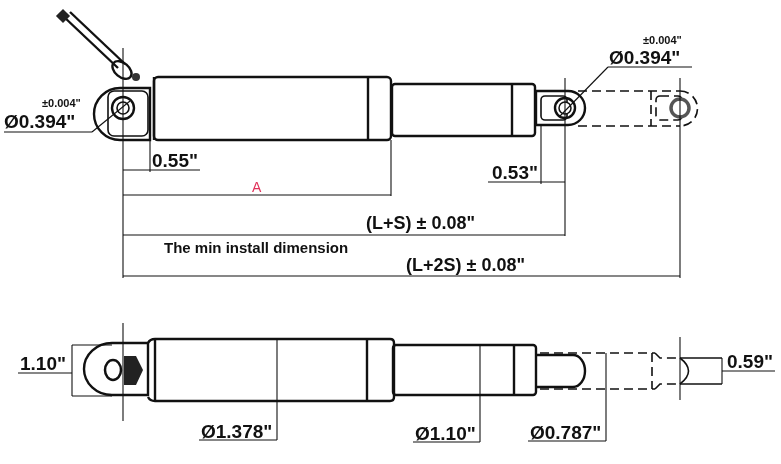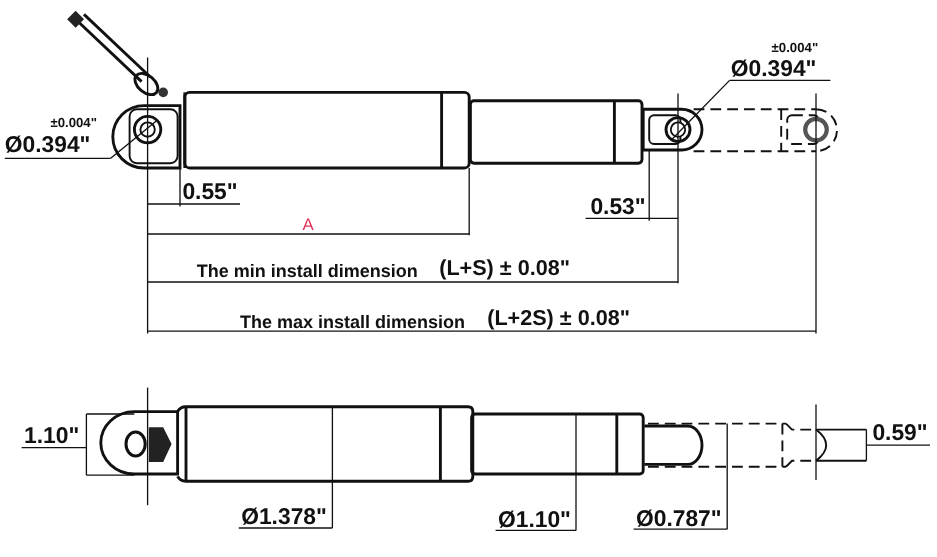--- a/index.html
+++ b/index.html
@@ -5,21 +5,21 @@
     html, body { margin: 0; padding: 0; background: #ffffff; }
     #canvas { position: relative; width: 781px; height: 464px; background: #ffffff; overflow: hidden; }
     svg { position: absolute; left: 0; top: 0; }
     .ln { stroke: #111; fill: none; }
     .thick { stroke-width: 2.4; }
     .med { stroke-width: 1.6; }
     .thin { stroke-width: 1.1; }
     .dash { stroke-dasharray: 9 5; }
     .lbl { position: absolute; font-family: "Liberation Sans", sans-serif; font-weight: bold; color: #111; white-space: nowrap; line-height: 1; }
     .big { font-size: 19px; }
-    .mid { font-size: 15px; }
+    .mid { font-size: 15px; margin-top: 21px; }
     .small { font-size: 11px; }
     .red { color: #e0325a; font-weight: normal; font-size: 14px; }
   </style>
 </head>
 <body>
 
 <div id="canvas">
   <svg width="781" height="464" viewBox="0 0 781 464">
 
     <g>
@@ -112,21 +112,20 @@
 
   <div class="lbl small" style="left:42px;top:98px;">±0.004"</div>
   <div class="lbl big" style="left:4px;top:112px;">Ø0.394"</div>
   <div class="lbl small" style="left:643px;top:35px;">±0.004"</div>
   <div class="lbl big" style="left:609px;top:48px;">Ø0.394"</div>
   <div class="lbl big" style="left:152px;top:151px;">0.55"</div>
   <div class="lbl big" style="left:492px;top:163px;">0.53"</div>
   <div class="lbl red" style="left:252px;top:180px;">A</div>
   <div class="lbl mid" style="left:164px;top:219px;">The min install dimension</div>
   <div class="lbl" style="left:366px;top:214px;font-size:18px;">(L+S) ± 0.08"</div>
-  <div class="lbl mid" style="left:200px;top:261px;">The max install dimension</div>
   <div class="lbl" style="left:406px;top:256px;font-size:18px;">(L+2S) ± 0.08"</div>
 
   <div class="lbl big" style="left:20px;top:354px;">1.10"</div>
   <div class="lbl big" style="left:201px;top:422px;">Ø1.378"</div>
   <div class="lbl big" style="left:415px;top:424px;">Ø1.10"</div>
   <div class="lbl big" style="left:530px;top:423px;">Ø0.787"</div>
   <div class="lbl big" style="left:727px;top:352px;">0.59"</div>
 </div>
 
 </body></html>

